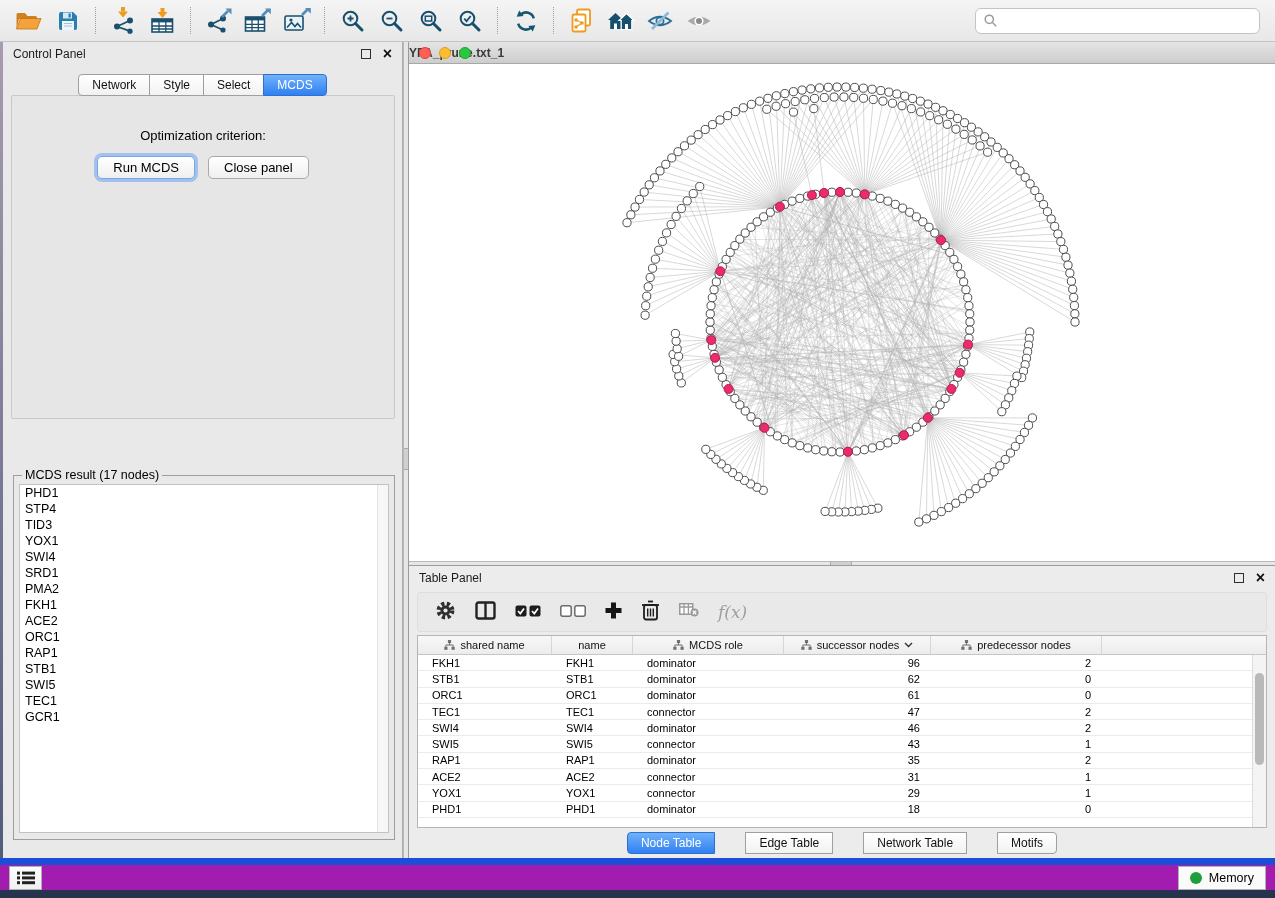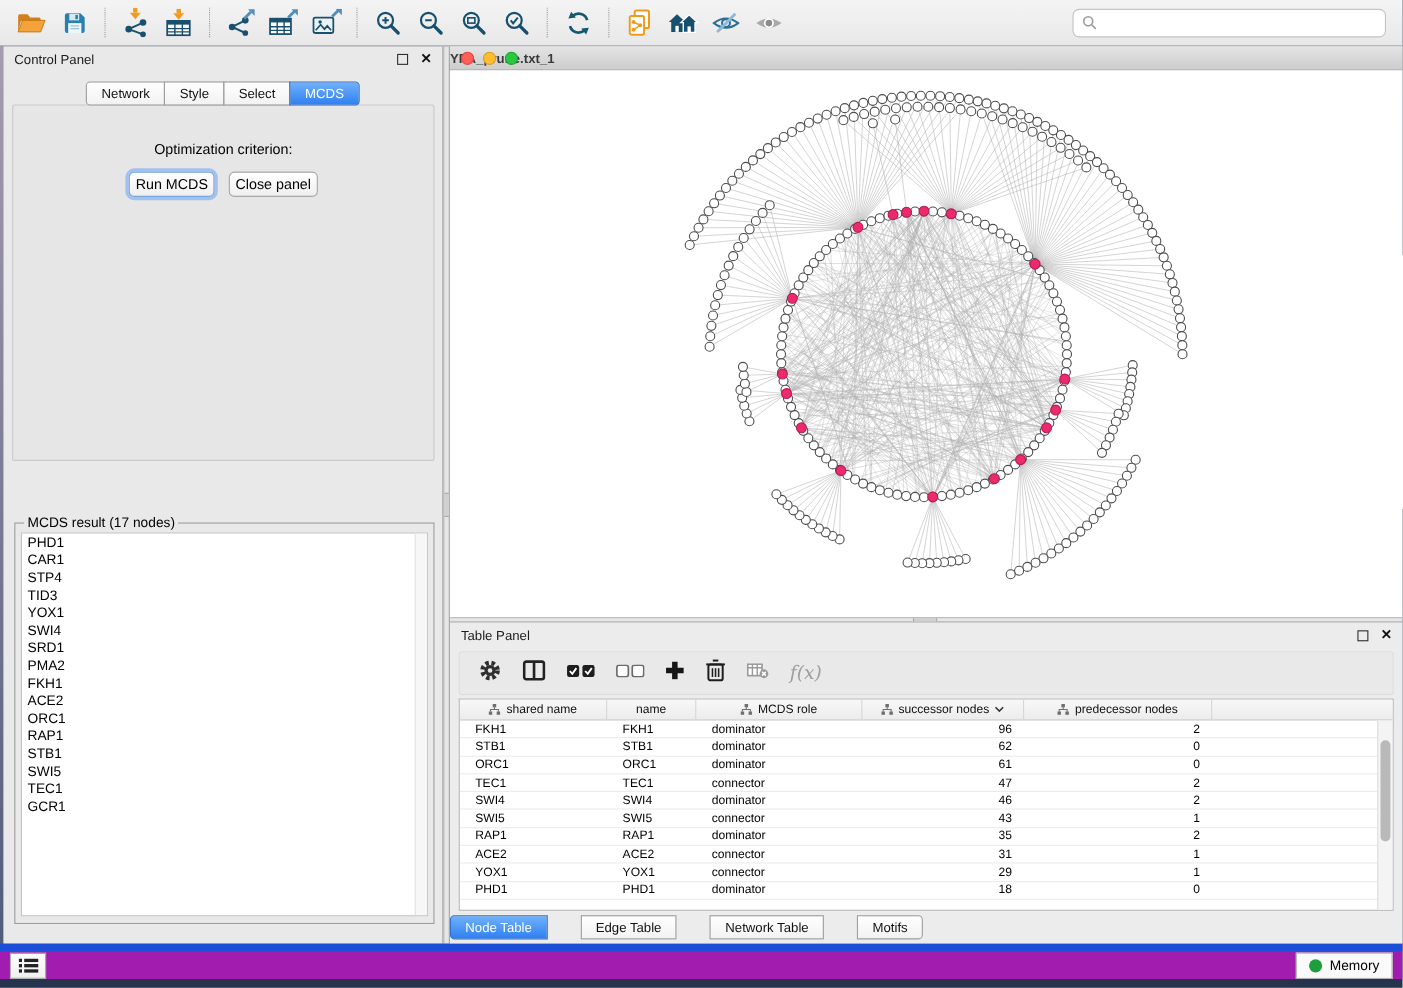--- a/index.html
+++ b/index.html
@@ -43,21 +43,21 @@
   #cp-card { position:absolute; left:8px; top:53px; width:384px; height:324px;
     background:#e6e6e6; border:1px solid #c9c9c9; border-radius:2px; }
   #opt-label { margin-top:32px; text-align:center; font-size:13px; color:#000; }
   #select-row { margin-top:10px; display:flex; justify-content:center; }
   .mac-select { width:316px; height:23px; background:#fff; border:1px solid #b5b5b5; border-radius:4px;
     display:flex; align-items:center; font-size:12.5px; padding-left:9px; color:#000; }
   .spinner { margin-left:auto; margin-right:2px; width:18px; height:19px; border-radius:3.5px;
     background:linear-gradient(#6fb0fb,#2e7ced); display:flex; flex-direction:column;
     align-items:center; justify-content:center; gap:1px; }
   #cp-buttons { margin-top:13px; display:flex; justify-content:center; gap:13px; }
-  .mac-btn { height:23px; padding:0 5px; font-size:13px; background:linear-gradient(#ffffff,#efefef);
+  .mac-btn { height:23px; padding:0 15px; font-size:13px; background:linear-gradient(#ffffff,#efefef);
     border:1px solid #a9a9a9; border-radius:5px; color:#000; display:flex; align-items:center; }
   .mac-btn.focused { box-shadow:0 0 0 3px rgba(105,163,245,.55); border-color:#7aa6e0; }
 
   #mcds-fieldset { position:absolute; left:10px; top:426px; width:382px; height:372px; }
   #mcds-fieldset fieldset { width:100%; height:100%; border:1px solid #9e9e9e; background:#e9e9e9; position:relative; }
   #mcds-fieldset legend { font-size:12.5px; margin-left:8px; padding:0 3px; color:#000; }
   #mcds-list { position:absolute; left:5px; right:5px; top:2px; bottom:6px; background:#fff;
     border:1px solid #c2c2c2; overflow:hidden; }
   .mcds-item { font-size:12.5px; height:16px; line-height:16px; padding-left:5px; color:#000; }
   #mcds-scroll { position:absolute; right:0; top:0; bottom:0; width:11px; background:#f7f7f7; border-left:1px solid #e3e3e3; }
@@ -99,21 +99,21 @@
     border-right:1px solid #d6d6d6; }
   .c0 { width:134px; } .c1 { width:81px; } .c2 { width:151px; } .c3 { width:147px; } .c4 { width:171px; }
   .c5 { flex:1; border-right:none; }
   #tp-body { position:relative; flex:1; }
   .trow { display:flex; height:16.3px; border-bottom:1px solid #ebebeb; }
   .tc { font-size:11px; color:#000; display:flex; align-items:center; padding-left:14px; overflow:hidden; }
   .tc.num { justify-content:flex-end; padding-right:11px; padding-left:0; }
   #tp-scroll { position:absolute; top:19px; right:0; bottom:0; width:14px; background:#f4f4f4; border-left:1px solid #dcdcdc; }
   #tp-thumb { position:absolute; top:18px; left:2px; width:9px; height:92px; background:#b9b9b9; border-radius:5px; }
 
-  #tp-tabs { height:30px; display:flex; align-items:center;gap:31px; }
+  #tp-tabs { height:30px; display:flex; justify-content:center; align-items:center;gap:31px; }
 
   
   #status-bar { position:absolute; left:0; top:858px; width:1275px; height:32px; background:#a21caf;
     border-top:7px solid #1d4ed8; display:flex; align-items:center; padding:0 9px; }
   #list-btn { width:33px; height:24px; background:linear-gradient(#fdfdfd,#f0f0f0); border:1px solid #b1b1b1;
     display:flex; align-items:center; justify-content:center; }
   #memory-btn { margin-left:auto; height:24px; padding:0 11px; background:#fafafa; border:1px solid #b1b1b1;
     display:flex; align-items:center; gap:7px; font-size:12.5px; color:#000; }
   #memory-dot { width:12px; height:12px; border-radius:50%; }
 </style>
@@ -302,21 +302,20 @@
       <span class="mac-btn">Close panel</span>
     </div>
   </div>
 
   <div id="mcds-fieldset">
     <fieldset>
       <legend>MCDS result (17 nodes)</legend>
       <div id="mcds-list">
         <div id="mcds-items">
             <div class="mcds-item">PHD1</div>
-            <div class="mcds-item">CAR1</div>
             <div class="mcds-item">STP4</div>
             <div class="mcds-item">TID3</div>
             <div class="mcds-item">YOX1</div>
             <div class="mcds-item">SWI4</div>
             <div class="mcds-item">SRD1</div>
             <div class="mcds-item">PMA2</div>
             <div class="mcds-item">FKH1</div>
             <div class="mcds-item">ACE2</div>
             <div class="mcds-item">ORC1</div>
             <div class="mcds-item">RAP1</div>

